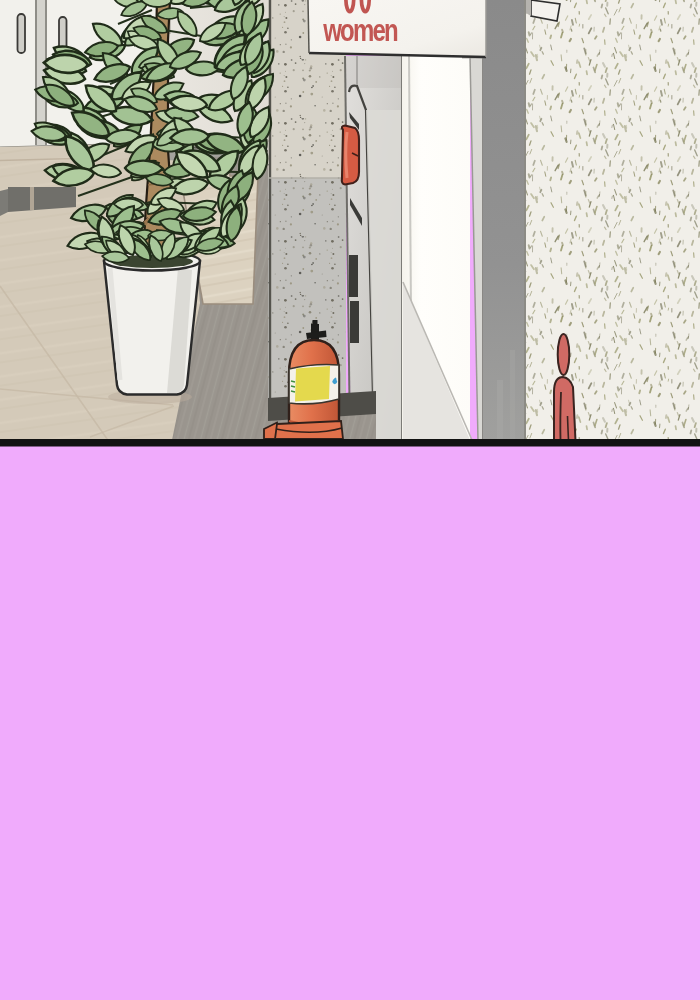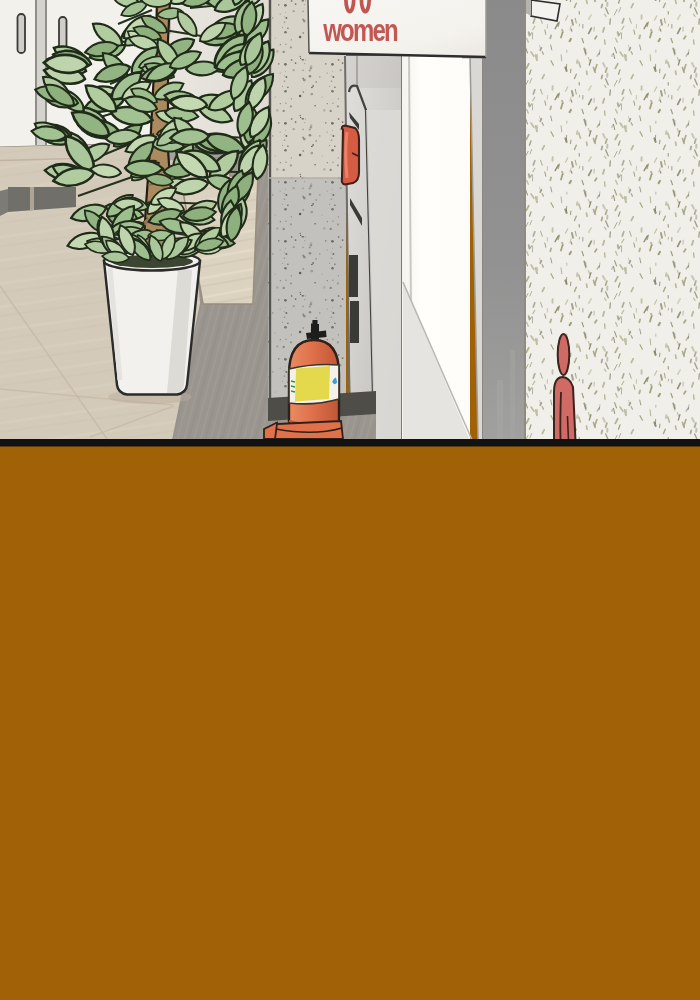--- a/index.html
+++ b/index.html
@@ -1,16 +1,16 @@
 <!DOCTYPE html>
 <html><head>
 <meta charset="utf-8">
 <style>
 html,body{margin:0;padding:0;background:#ffffff;}
-#page{position:relative;width:700px;height:1000px;background:#a16207;overflow:hidden;
+#page{position:relative;width:700px;height:1000px;background:#f0abfc;overflow:hidden;
 font-family:"Liberation Sans",sans-serif;}
 </style>
 </head>
 <body>
 <div id="page">
 <svg width="700" height="1000" viewBox="0 0 700 1000">
 <defs>
 <path id="lf" d="M0,0 C5,-7 18,-10 29,-6.5 C34.5,-4.5 38,-1.5 39.5,0 C38,1.5 34.5,4.5 29,6.5 C18,10 5,7 0,0 Z" stroke="#202c19" stroke-width="2.4"></path>
 <pattern id="pillarSp" width="47" height="59" patternUnits="userSpaceOnUse">
 <circle cx="21.3" cy="33.0" r="0.9" fill="#99947f" opacity="0.93"></circle>

